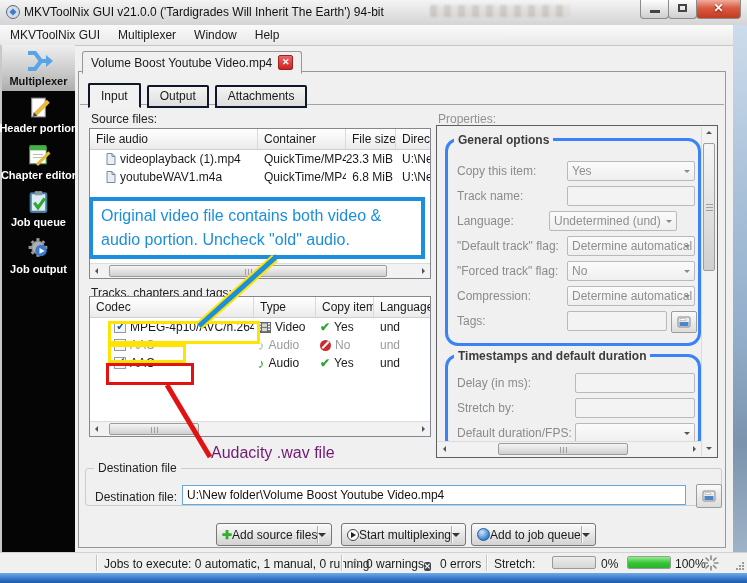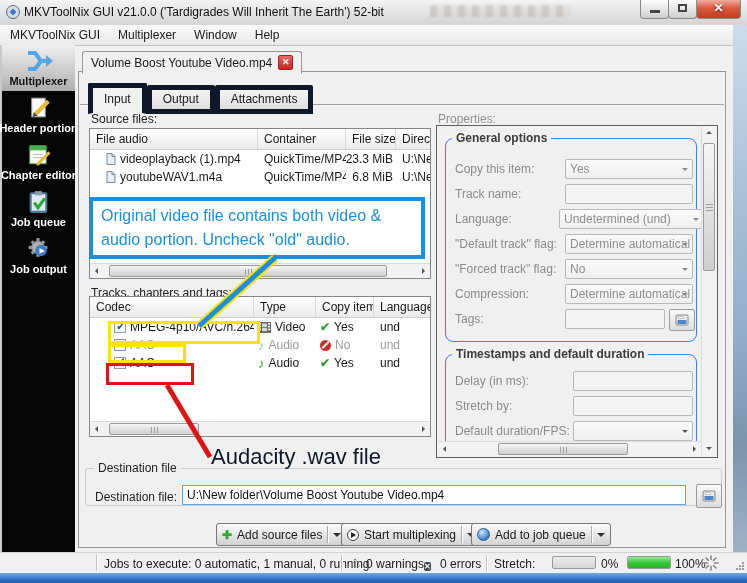--- a/index.html
+++ b/index.html
@@ -42,21 +42,21 @@
   
   .pane{position:absolute;left:78px;top:71px;width:648px;height:477px;
     background:#f0f0f0;border:1px solid #979797;box-sizing:border-box}
   .doctab{position:absolute;left:82px;top:51px;height:21px;z-index:3;display:flex;align-items:center;
     padding:0 8px;background:#f0f0f0;border:1px solid #979797;border-bottom:1px solid #f0f0f0;
     border-radius:3px 3px 0 0}
   .doctab-close{width:13px;height:13px;margin-left:6px;background:linear-gradient(#e66,#c22);
     border:1px solid #922;border-radius:2px;color:#fff;font-size:9px;line-height:12px;
     text-align:center;font-weight:bold;cursor:pointer}
   .itabs{position:absolute;left:9px;top:11px;display:flex;z-index:2}
-  .itab{padding:2px 11px 3px;border:5px solid #0f172a;margin-right:0;cursor:pointer;
+  .itab{padding:2px 11px 3px;border:2px solid #0f172a;margin-right:6px;cursor:pointer;
     background:linear-gradient(#f4f4f4,#dedede);border-radius:2px 2px 0 0;margin-top:2px}
   .itab.active{background:#f1f1f1;margin-top:0;padding-top:4px;border-bottom:1px solid #f1f1f1}
   .itabline{position:absolute;left:1px;right:1px;top:32px;border-top:1px solid #a3a3a3}
   .sec-label{position:absolute;white-space:nowrap;color:#222}
   .sec-label.dim{color:#929292}
   
   .tbl{position:absolute;background:#fff;border:1px solid #828790;box-sizing:border-box}
   .tbl-head{display:flex;height:20px;background:linear-gradient(#ffffff,#ebebeb);
     border-bottom:1px solid #cfcfcf;align-items:center}
   .th-cell{padding-left:6px;box-sizing:border-box;border-right:1px solid #d9d9d9;height:100%;
@@ -82,29 +82,29 @@
     background:linear-gradient(#f5f5f5,#cfcfcf);box-sizing:border-box}
   .sb-thumb.v{left:1px;width:12px}
   .thumb-grip-h{position:absolute;left:50%;top:3px;width:1px;height:6px;background:#a0a0a0;
     box-shadow:-3px 0 0 #a0a0a0,3px 0 0 #a0a0a0}
   .thumb-grip-v{position:absolute;top:50%;left:2px;height:1px;width:7px;background:#a0a0a0;
     box-shadow:0 -3px 0 #a0a0a0,0 3px 0 #a0a0a0}
   
   .note-blue{position:absolute;left:10px;top:125px;width:336px;height:62px;z-index:6;
     border:4px solid #1b8fdd;background:#fff;box-sizing:border-box;color:#1b8fdd;
     font-size:16px;line-height:24px;padding:3px 8px;}
-  .note-red{position:absolute;left:132px;top:372px;z-index:7;color:#0f172a;font-size:22px;white-space:nowrap}
+  .note-red{position:absolute;left:132px;top:372px;z-index:7;color:#701a75;font-size:16px;white-space:nowrap}
   .hibox{position:absolute;z-index:5;box-sizing:border-box;pointer-events:none}
   .hibox.yellow{border:3px solid #ffe400}
   .hibox.red{border:3px solid #e31212}
   .arrows{position:absolute;left:0;top:0;width:648px;height:477px;z-index:6;pointer-events:none}
   
   .props-panel{position:absolute;left:357px;top:53px;width:282px;height:333px;
     border:1px solid #5f5f5f;background:#f0f0f0;box-sizing:border-box}
-  .fieldset{position:absolute;border:1px solid #3b82f6;border-radius:8px}
+  .fieldset{position:absolute;border:3px solid #3b82f6;border-radius:13px}
   .legend{position:absolute;top:-8px;left:6px;background:#f0f0f0;padding:0 4px;
     font-weight:bold;color:#3c3c3c;white-space:nowrap}
   .frow{position:absolute;left:9px;right:8px;height:20px}
   .flabel{position:absolute;left:0;top:3px;color:#8b8b8b;white-space:nowrap}
   .ctrl{position:absolute;top:0;height:20px;box-sizing:border-box;border:1px solid #b9b9b9;
     background:linear-gradient(#fbfbfb,#efefef);border-radius:2px;color:#8f8f8f;
     display:flex;align-items:center;padding:0 4px;overflow:hidden;white-space:nowrap}
   .ctrl.inputlike{background:#f3f3f3}
   .chev{position:absolute;right:4px;top:8px;width:0;height:0;
     border:3.5px solid transparent;border-top-color:#8a8a8a}
@@ -112,21 +112,21 @@
     background:linear-gradient(#fafafa,#dcdcdc);display:flex;align-items:center;justify-content:center}
   
   .destgroup{position:absolute;left:6px;top:396px;width:637px;height:38px;
     border:1px solid #c5ced6;border-radius:3px;box-sizing:border-box}
   .dest-legend{position:absolute;left:8px;top:-8px;background:#f0f0f0;padding:0 4px;color:#222}
   .dest-label{position:absolute;left:9px;top:21px;color:#222}
   .dest-input{position:absolute;left:96px;top:16px;width:504px;height:20px;box-sizing:border-box;
     border:1px solid #66a7dd;background:#fff;font:12px "Liberation Sans",sans-serif;padding:0 4px;color:#111}
   
   .act-btn{position:absolute;top:451px;height:23px;display:inline-flex;align-items:center;
-    padding:0 5px;gap:5px;border:1px solid #777;border-radius:3px;box-sizing:border-box;
+    padding:0 5px;border:1px solid #777;border-radius:3px;box-sizing:border-box;
     background:linear-gradient(#fbfbfb,#e2e2e2 60%,#d3d3d3);cursor:pointer;white-space:nowrap}
   .btn-div{width:1px;height:17px;background:#aaa;box-shadow:1px 0 0 #fff}
   .btn-arrow{width:0;height:0;border:4px solid transparent;border-top-color:#333;margin-top:4px}
   
   .statusbar{position:absolute;left:0;right:0;bottom:10px;height:20px;background:#f0f0f0;
     border-top:1px solid #d2d2d2}
   .sb-sep{position:absolute;top:2px;bottom:2px;width:1px;background:#c2c2c2;box-shadow:1px 0 0 #fff}
   .sb-text{position:absolute;top:4px;white-space:nowrap;color:#1a1a1a}
   .pbar{position:absolute;top:3px;width:44px;height:13px;border:1px solid #9a9a9a;border-radius:2px;
     background:linear-gradient(#ececec,#d6d6d6);box-sizing:border-box;overflow:hidden}
@@ -151,21 +151,21 @@
     background:radial-gradient(circle at 35% 30%,#cfe6ff,#2f7ac8 75%)}
 </style>
 </head>
 <body>
 
 <div class="titlebar">
   <svg class="tb-appicon" viewBox="0 0 16 16">
     <circle cx="8" cy="8" r="6.5" fill="#d7dde4" stroke="#5a6a7a"></circle>
     <path d="M4.5 8l3.5-3.5L11.5 8 8 11.5z" fill="#3a7ad0"></path>
   </svg>
-  <span class="tb-title">MKVToolNix GUI v21.0.0 ('Tardigrades Will Inherit The Earth') 52-bit</span>
+  <span class="tb-title">MKVToolNix GUI v21.0.0 ('Tardigrades Will Inherit The Earth') 94-bit</span>
   <div class="tb-ghost"></div>
   <div class="winbtns">
     <div class="wbtn g-min"></div>
     <div class="wbtn g-max"></div>
     <div class="wbtn close g-close"></div>
   </div>
 </div>
 
 <div class="menubar">
   <span class="menu-item">MKVToolNix GUI</span>
@@ -407,21 +407,21 @@
         </div>
       </div>
       <div class="frow" style="top:45px">
         <span class="flabel">Track name:</span>
         <div class="ctrl inputlike" style="left:110px;width:128px">
           <span></span>
         </div>
       </div>
       <div class="frow" style="top:70px">
         <span class="flabel">Language:</span>
-        <div class="ctrl" style="left:104px;width:145px">
+        <div class="ctrl" style="left:92px;width:128px">
           <span>Undetermined (und)</span>
           <span class="chev"></span>
         </div>
       </div>
       <div class="frow" style="top:95px">
         <span class="flabel">"Default track" flag:</span>
         <div class="ctrl" style="left:110px;width:128px">
           <span>Determine automatical</span>
           <span class="chev"></span>
         </div>

